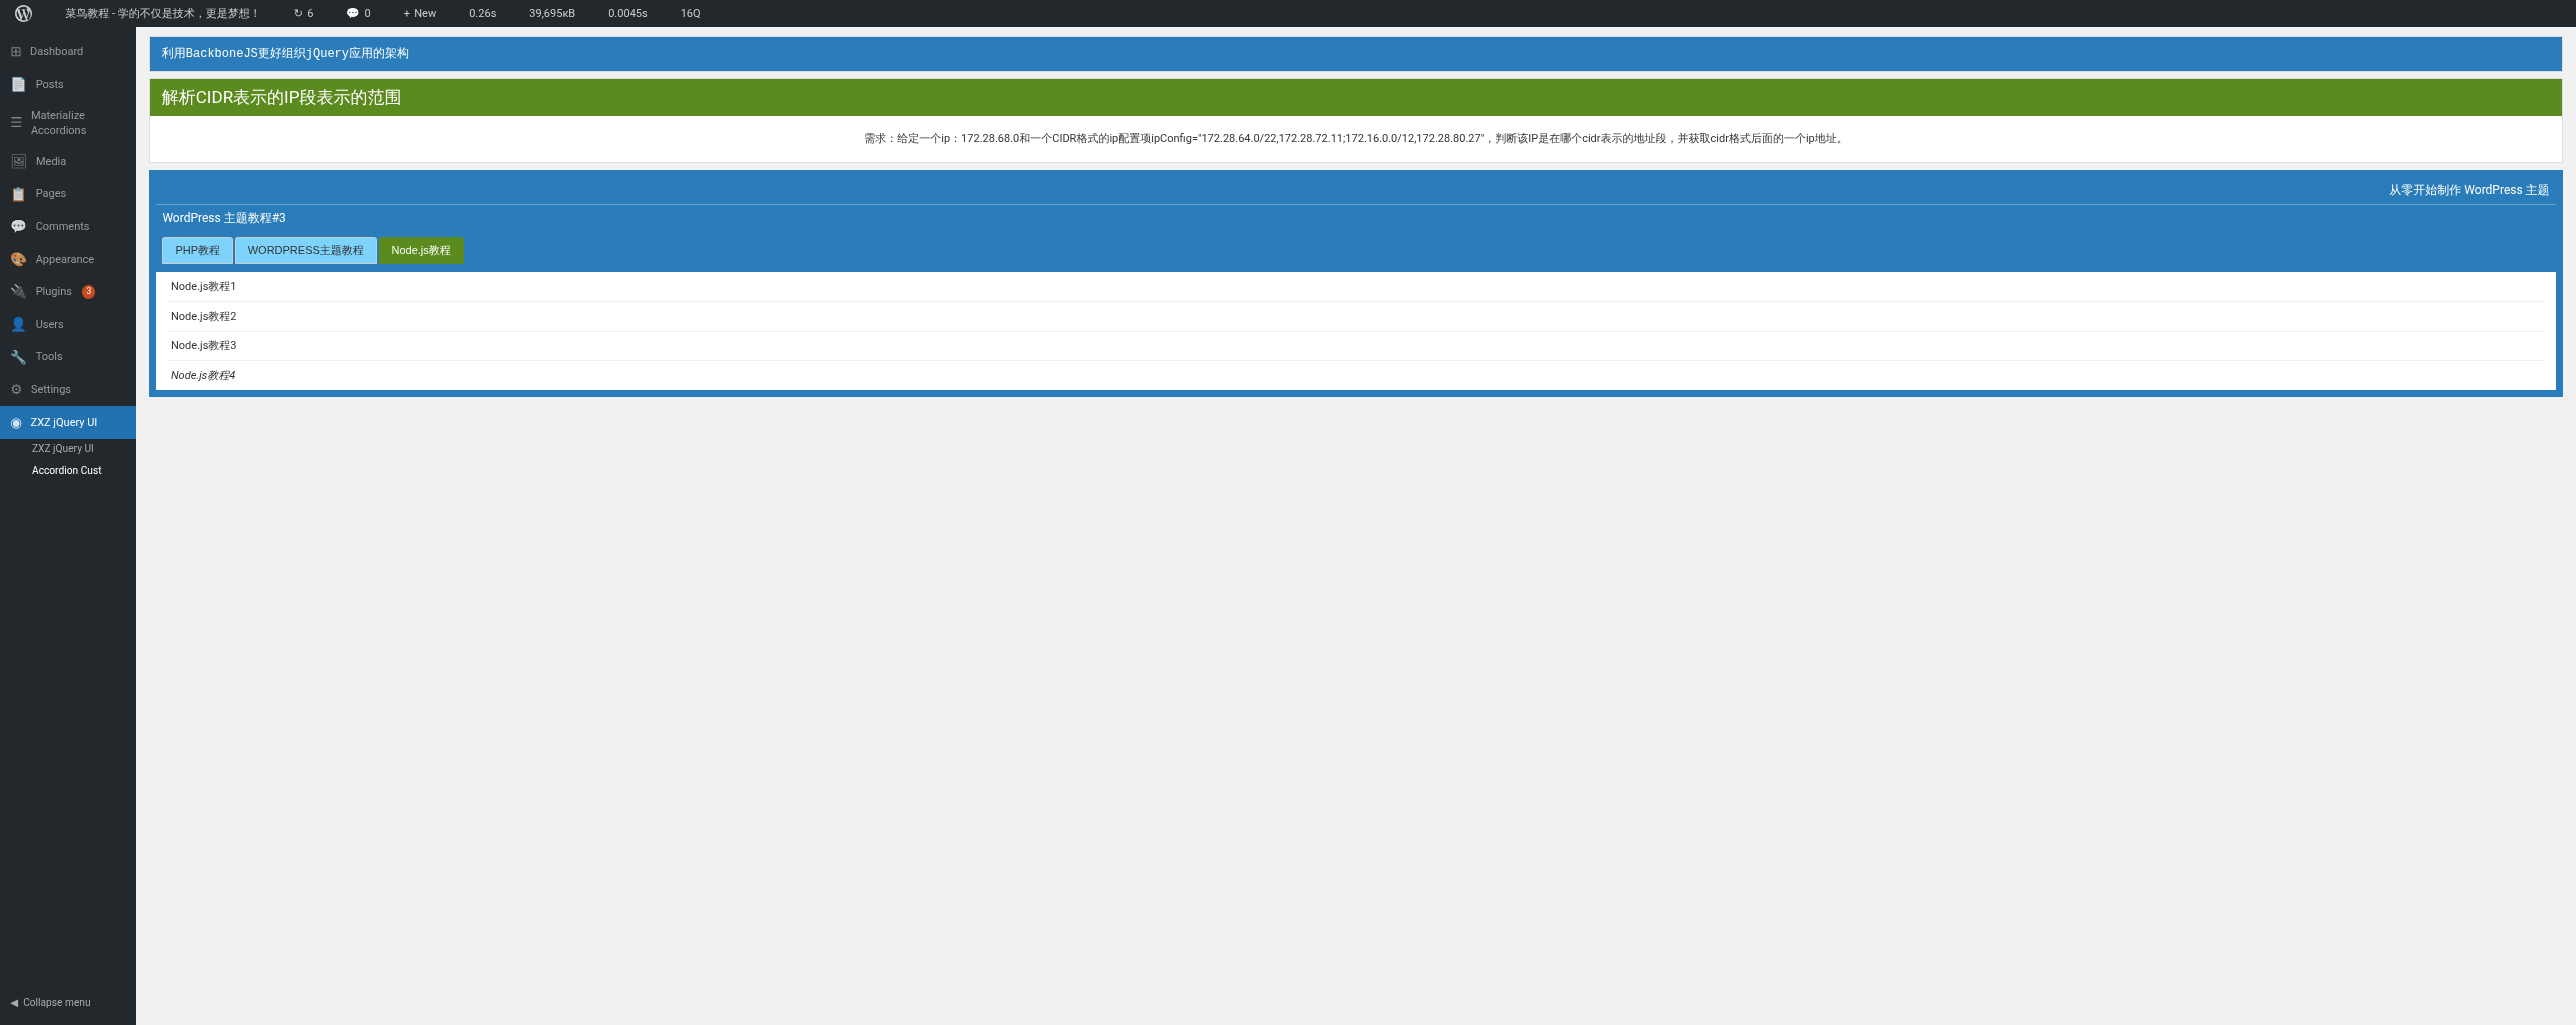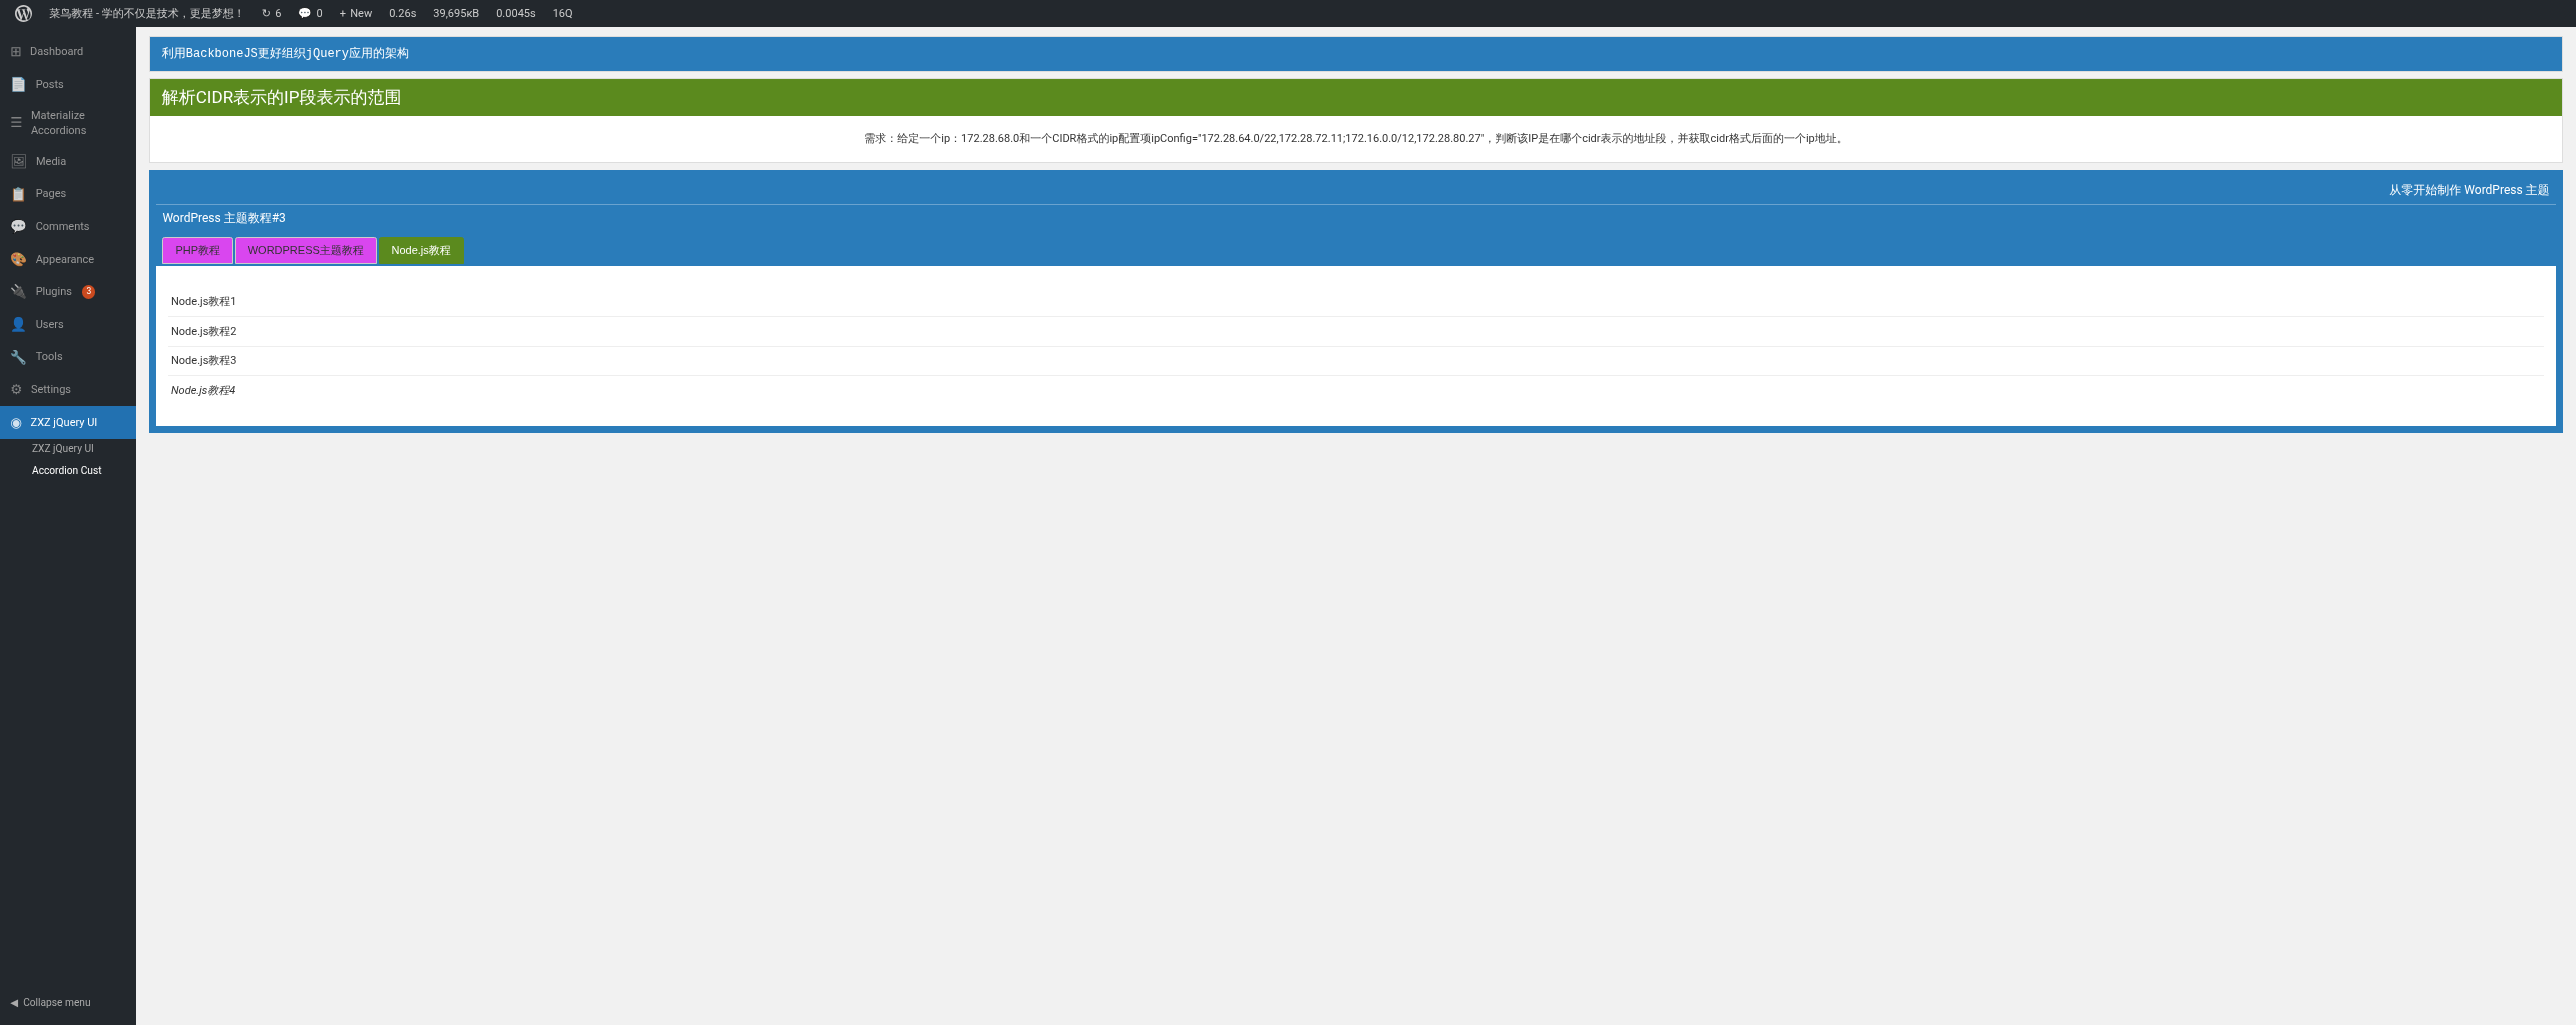--- a/index.html
+++ b/index.html
@@ -6,21 +6,21 @@
     body { font-family: -apple-system, BlinkMacSystemFont, "Segoe UI", Roboto, sans-serif; font-size: 11px; background: #f1f1f1; display: flex; flex-direction: column; min-height: 100vh; }
 
     
     #wpadminbar {
       background: #23282d;
       color: #ccc;
       height: 27px;
       display: flex;
       align-items: center;
       padding: 0 6.8px;
-      gap: 0;
+      gap: 16px;
       position: fixed;
       top: 0; left: 0; right: 0;
       z-index: 9999;
       font-size: 11px;
     }
     .adminbar-item {
       display: flex;
       align-items: center;
       gap: 4.3px;
       padding: 0 8.5px;
@@ -148,34 +148,34 @@
     .theme-tabs-bar {
       display: flex;
       gap: 0;
       padding: 5.1px 6.8px 0 6.8px;
     }
     .tab-btn {
       padding: 5.1px 12px;
       font-size: 11px;
       cursor: pointer;
       border: 0.9px solid #ccc;
-      background: #d946ef;
+      background: #7dd3fc;
       color: #333;
       border-radius: 2.6px 2.6px 0 0;
       margin-right: 1.7px;
     }
     .tab-btn.active {
       background: #5b8a1e;
       color: #fff;
       border-color: #5b8a1e;
     }
     .tab-content {
       background: #fff;
-      padding: 21px 12px;
-      margin: 2px 0 0 0;
+      padding: 0 12px;
+      margin: 8px 0 0 0;
     }
     .tab-list-item {
       padding: 6.8px 3.4px;
       border-bottom: 0.9px solid #eee;
       color: #333;
       font-size: 11px;
     }
     .tab-list-item:last-child { border-bottom: none; font-style: italic; }
   </style>
 </head>

